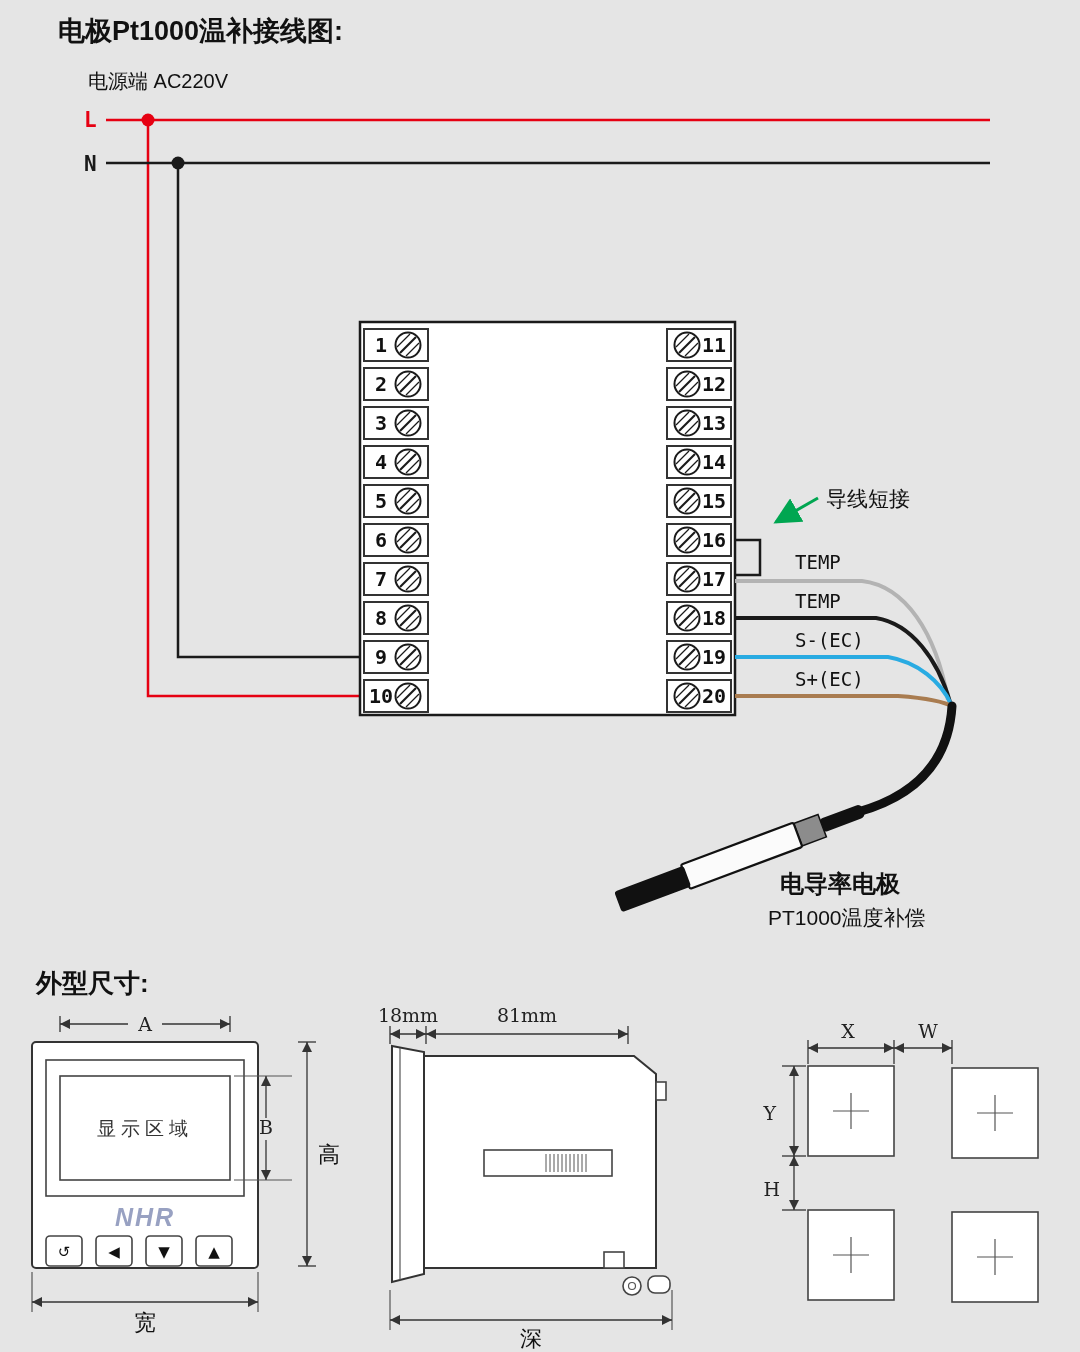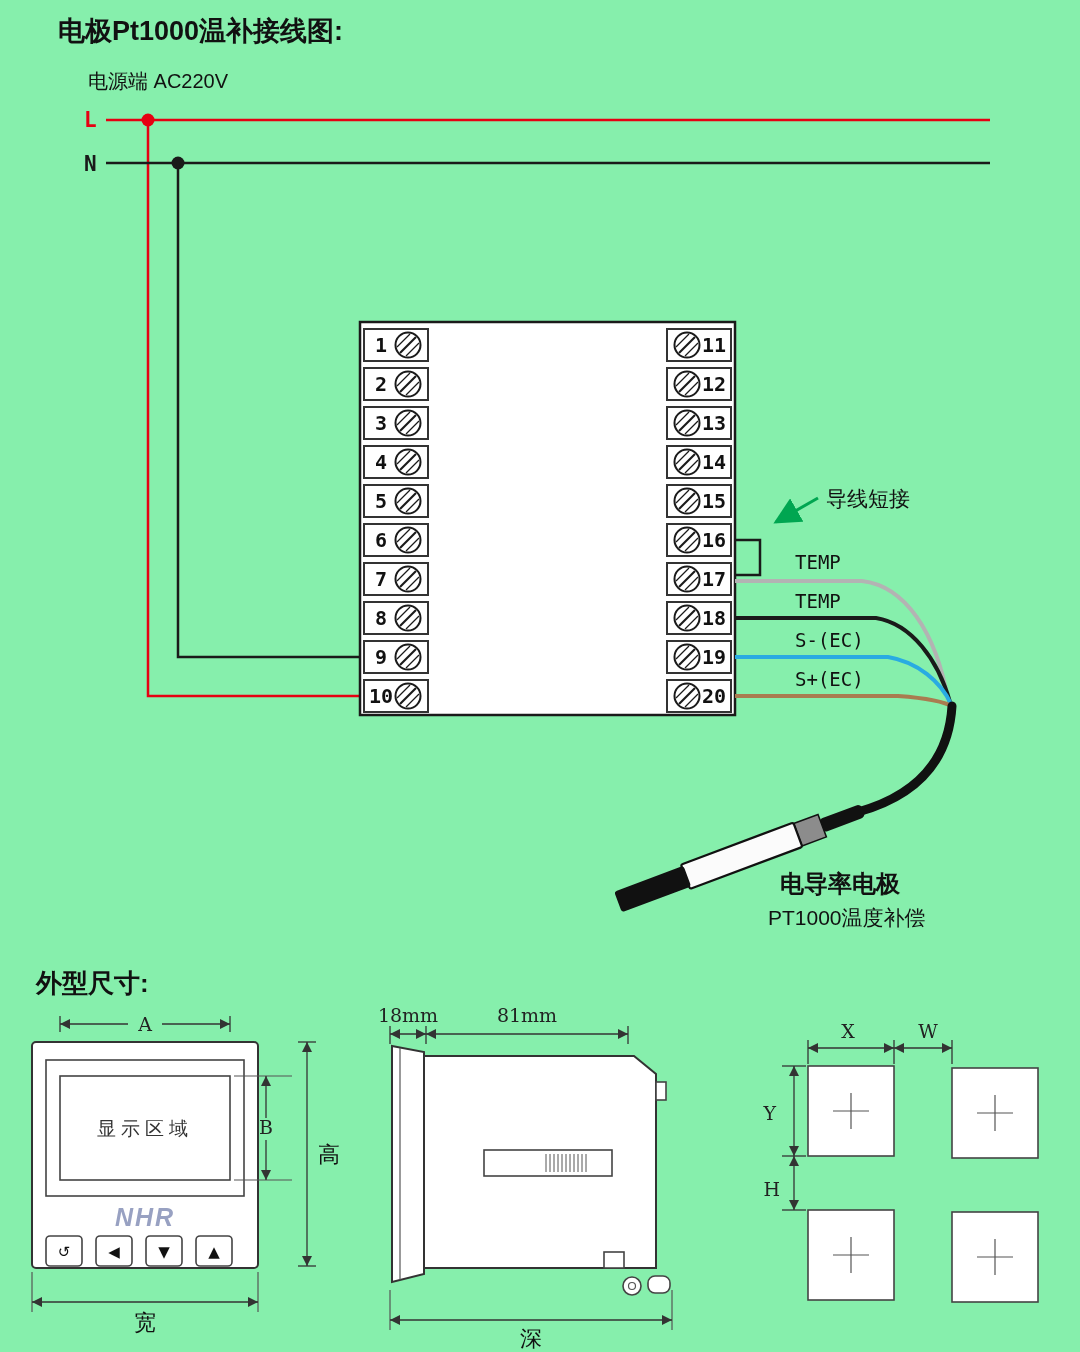--- a/index.html
+++ b/index.html
@@ -1,16 +1,16 @@
 <!DOCTYPE html>
 <html><head>
 <meta charset="utf-8">
 <style>
   html,body { margin:0; padding:0; background:#ffffff; }
-  .canvas { position:relative; width:1080px; height:1352px; background:#86efac;
+  .canvas { position:relative; width:1080px; height:1352px; background:#e5e5e5;
             font-family:"Liberation Sans", sans-serif; overflow:hidden; }
   svg { display:block; }
 
   .t-title  { font:bold 27px "Liberation Sans", sans-serif; fill:#111; }
   .t-sec    { font:bold 26px "Liberation Sans", sans-serif; fill:#111; }
   .t-cn     { font:20px "Liberation Sans", sans-serif; fill:#111; }
   .t-ln     { font:bold 21px "DejaVu Sans Mono", monospace; }
   .t-num    { font:bold 20px "DejaVu Sans Mono", monospace; fill:#111; }
   .t-wire   { font:19px "DejaVu Sans Mono", monospace; fill:#111; }
   .t-jump   { font:21px "Liberation Sans", sans-serif; fill:#111; }

